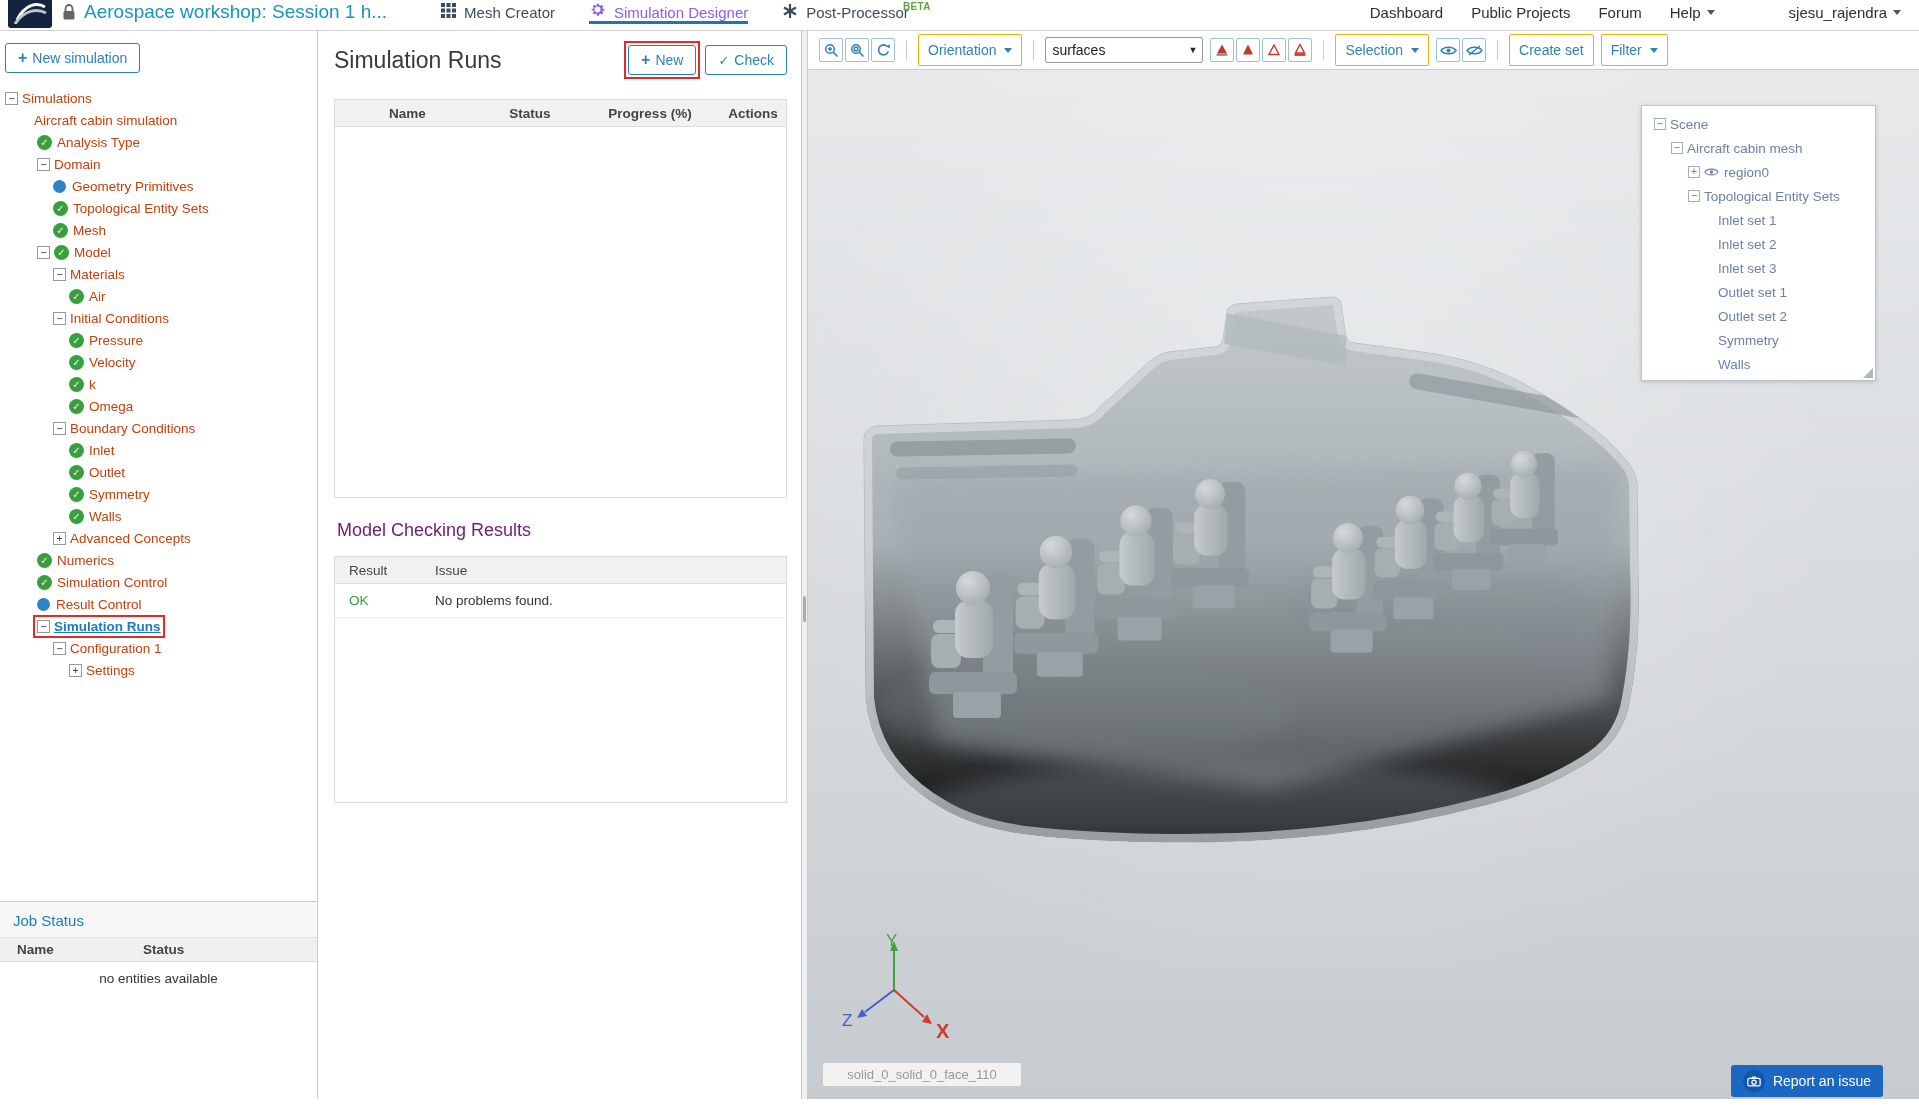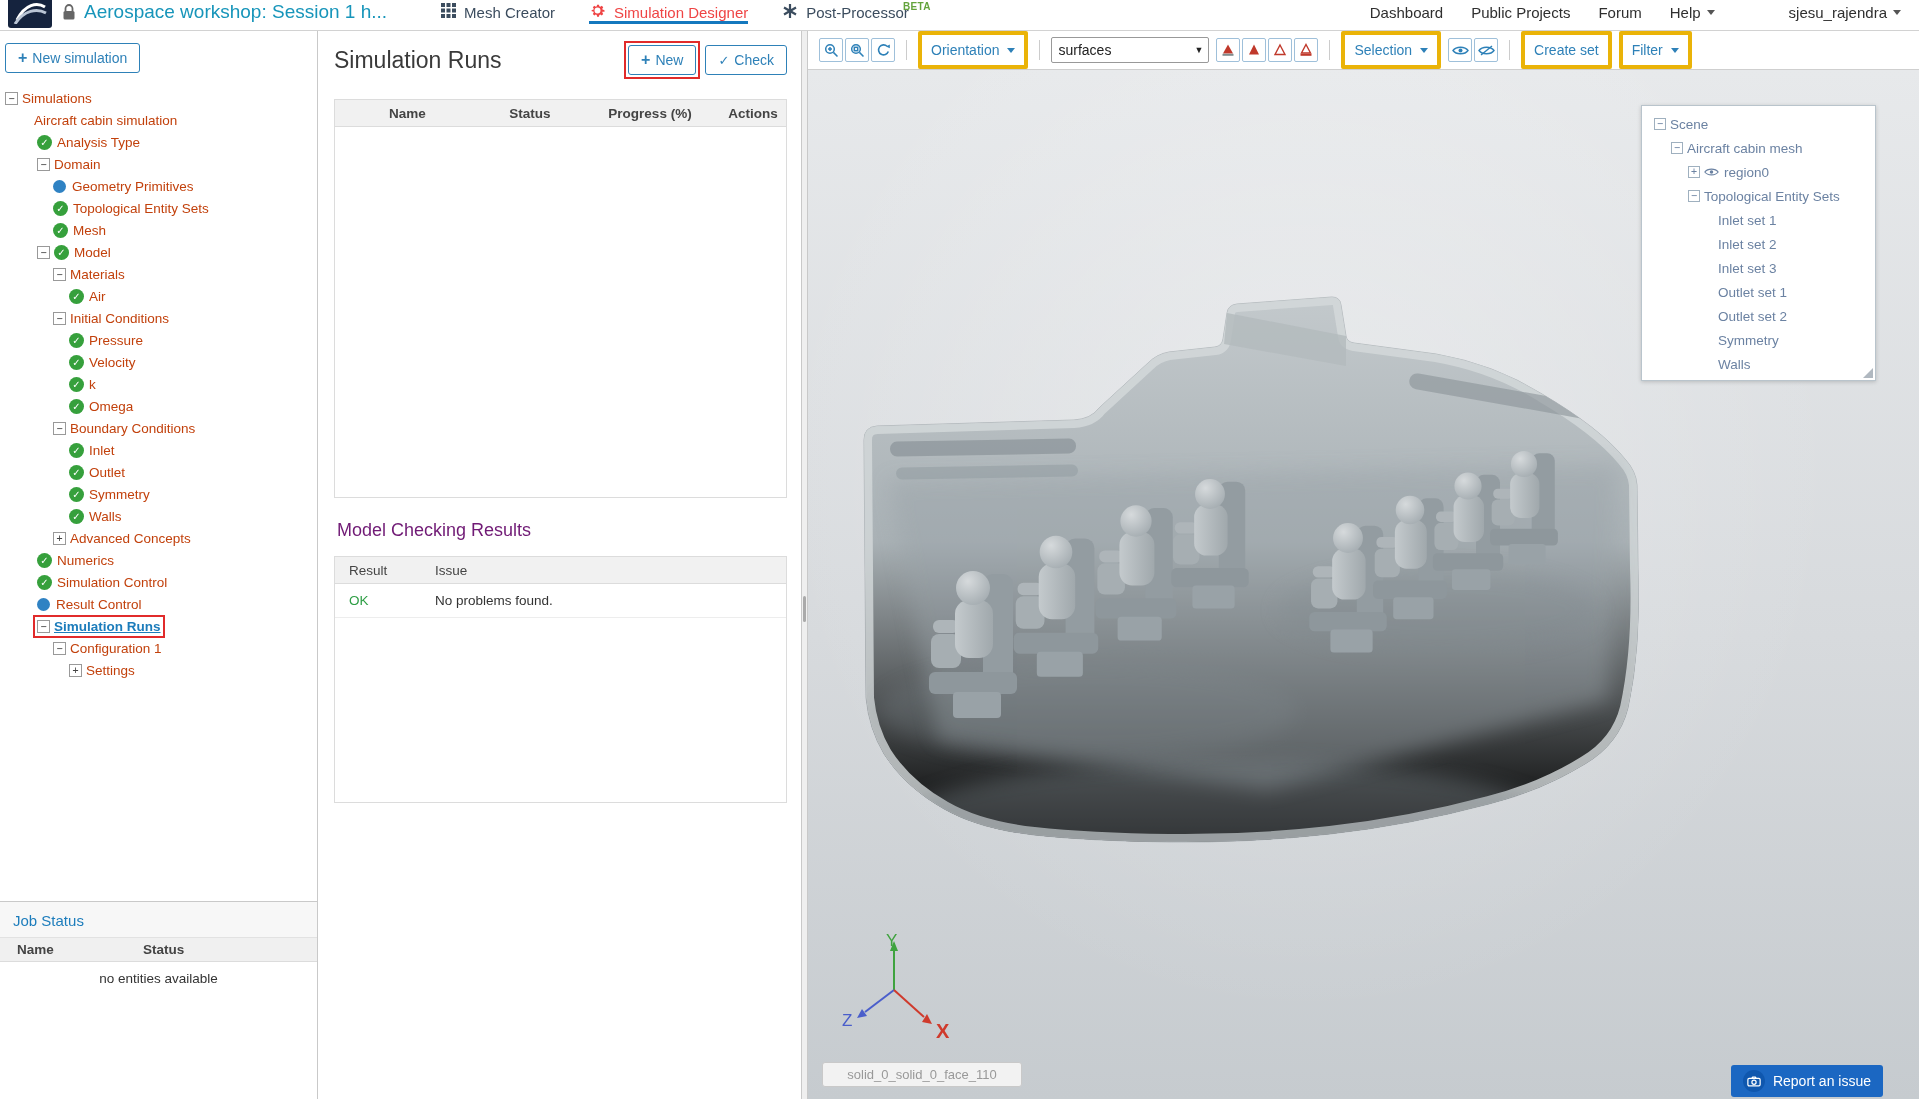--- a/index.html
+++ b/index.html
@@ -6,21 +6,21 @@
   html,body { width:1919px; height:1110px; overflow:hidden; }
   body { font-family:"Liberation Sans","DejaVu Sans",sans-serif; font-size:14px; color:#333; background:#fff; }
 
   
   .header { height:31px; display:flex; align-items:center; padding:0 18px 6px 8px; border-bottom:1px solid #d2d2d2; background:#fff; position:relative; z-index:20; }
   .logo { width:44px; height:32px; background:#15233e; border-radius:3px; display:flex; align-items:center; justify-content:center; margin-right:10px; flex:none; cursor:pointer; }
   .lock { color:#666; margin-right:8px; display:flex; }
   .project-title { font-size:19px; color:#1795ba; font-weight:500; white-space:nowrap; cursor:pointer; }
   .tabs { display:flex; height:100%; margin-left:54px; gap:34px; }
   .tab { display:flex; align-items:center; gap:8px; font-size:15px; color:#3b4c5e; height:100%; border-bottom:3px solid transparent; padding-top:3px; cursor:pointer; position:relative; }
-  .tab.active { color:#ef4444; border-bottom-color:#1478be; }
+  .tab.active { color:#8b5cf6; border-bottom-color:#1478be;align-items:flex-end; }
   .tab .beta { position:absolute; top:1px; right:-10px; color:#63a33c; font-size:10px; font-weight:bold; letter-spacing:.3px; }
   .tab.beta-tab { padding-right:12px; }
   .top-nav { margin-left:auto; display:flex; align-items:center; gap:28px; font-size:15px; color:#2f2f2f; }
   .top-nav > span { cursor:pointer; display:inline-flex; align-items:center; }
   .top-nav .user { margin-left:46px; }
   .caret { display:inline-block; width:0; height:0; border-left:4px solid transparent; border-right:4px solid transparent; border-top:5px solid #555; margin-left:6px; }
 
   
   .app-body { display:flex; height:1068px; }
 
@@ -64,21 +64,21 @@
 
   
   .splitter { width:6px; background:#efefef; border-right:1px solid #c9c9c9; position:relative; cursor:col-resize; }
   .splitter .grip { position:absolute; top:565px; left:1px; width:3px; height:26px; background:#aaa; border-radius:2px; }
 
   
   .viewport { flex:1; display:flex; flex-direction:column; min-width:0; }
   .vp-toolbar { height:39px; background:#fff; border-bottom:1px solid #cfcfcf; display:flex; align-items:center; padding:0 11px; gap:7px; flex:none; }
   .icon-btn { width:24px; height:24px; border:1px solid #9fc0da; background:#fff; border-radius:2px; display:inline-flex; align-items:center; justify-content:center; color:#2e81b8; cursor:pointer; flex:none; padding:0; }
   .btn-group { display:flex; gap:2px; }
-  .dd-btn { border:4px solid #eab308; color:#2e81b8; background:#fff; border-radius:2px; height:38px; padding:0 9px; display:inline-flex; align-items:center; gap:6px; font-size:14px; cursor:pointer; font-family:inherit; flex:none; }
+  .dd-btn { border:1px solid #eab308; color:#2e81b8; background:#fff; border-radius:2px; height:32px; padding:0 9px; display:inline-flex; align-items:center; gap:6px; font-size:14px; cursor:pointer; font-family:inherit; flex:none; }
   .dd-btn .caret { border-top-color:#2e81b8; margin-left:2px; }
   .vsep { width:1px; height:20px; background:#ccc; margin:0 4px; flex:none; }
   .select-wrap { position:relative; flex:none; }
   .select-wrap::after { content:"▼"; position:absolute; right:6px; top:50%; transform:translateY(-50%); font-size:9px; color:#222; pointer-events:none; }
   .select-wrap select { width:158px; height:26px; border:1px solid #999; background:#fff; font-size:14px; font-family:inherit; padding:0 20px 0 6px; appearance:none; -webkit-appearance:none; border-radius:2px; color:#222; }
 
   .vp-canvas { flex:1; position:relative; overflow:hidden;
     background: radial-gradient(ellipse at 45% 38%, rgba(255,255,255,.28), rgba(255,255,255,0) 62%),
                 linear-gradient(180deg,#e7e9eb 0%, #d7dadd 55%, #c6cbcf 100%); }
   .model-svg { position:absolute; left:40px; top:200px; z-index:1; pointer-events:none; }

